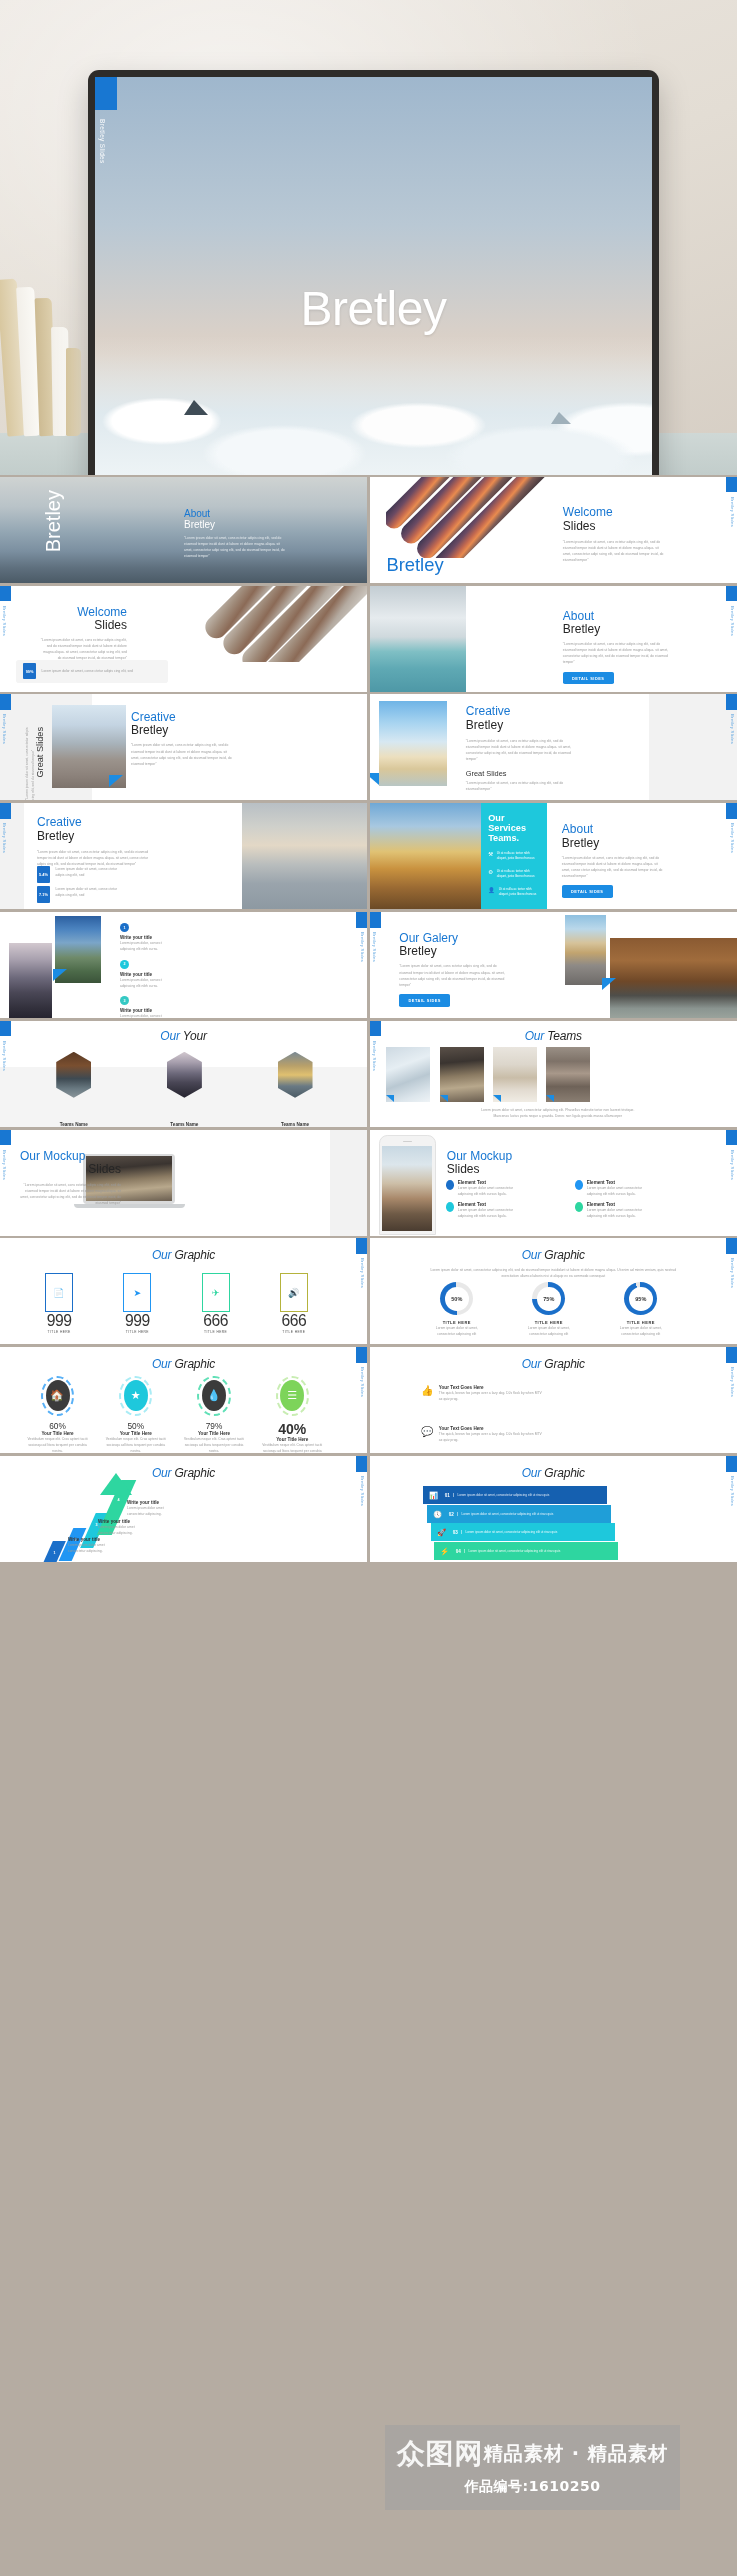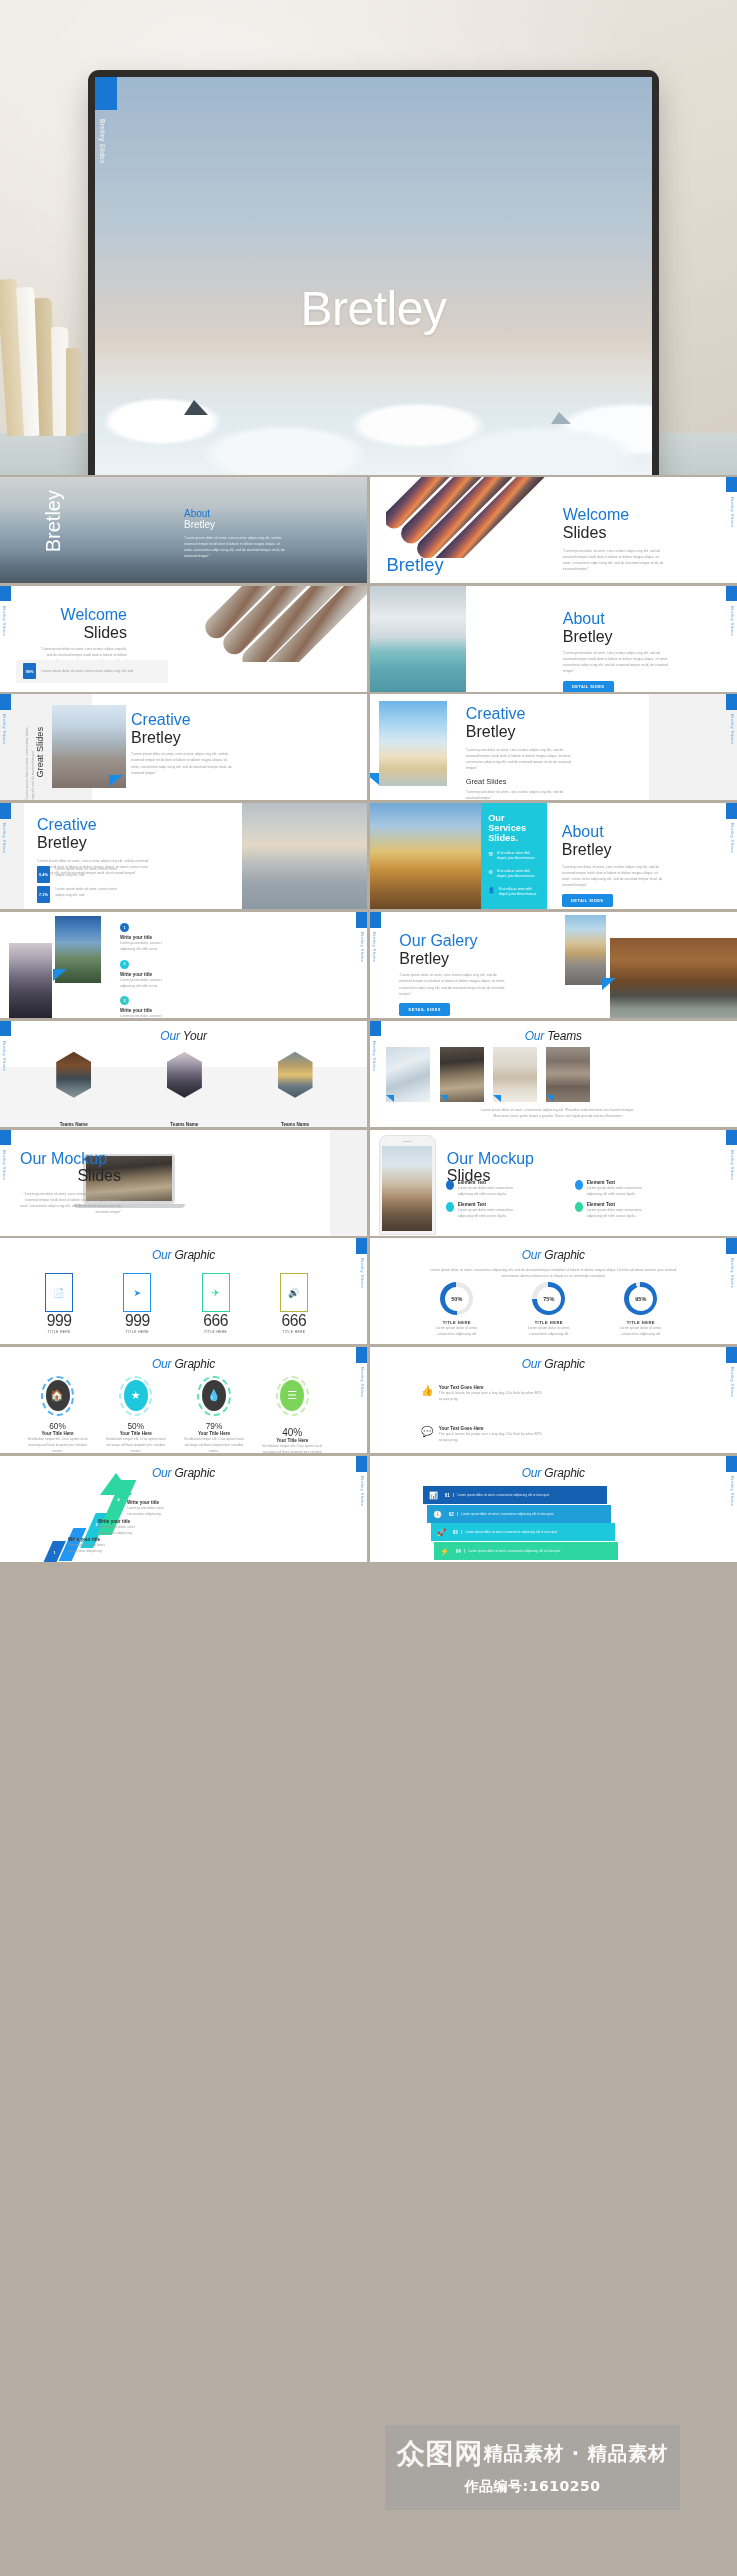--- a/index.html
+++ b/index.html
@@ -92,21 +92,21 @@
     position:absolute; left:1.8px; top:20px; writing-mode:vertical-rl;
     color:#5ba3e0; font-size:4.2px; letter-spacing:0.3px; z-index:5;
   }
   .vt-r {
     position:absolute; right:1.8px; top:20px; writing-mode:vertical-rl;
     color:#5ba3e0; font-size:4.2px; letter-spacing:0.3px; z-index:5;
   }
 
   .h-blue { color:#1877d2; font-weight:400; }
   .h-dark { color:#262626; font-weight:400; }
-  .ttl { font-size:16px; line-height:1.12; }
+  .ttl { font-size:12px; line-height:1.12; }
   .ttl-sm { font-size:10px; line-height:1.14; }
   .body-txt {
     font-size:3.3px; line-height:1.85; color:#9a9a9a; letter-spacing:0.05px;
   }
   .btn {
     display:inline-block; background:#1b8ce3; color:#fff; font-size:3.9px;
     letter-spacing:0.5px; padding:3.7px 9.2px; border-radius:1.8px; font-weight:700;
   }
   .itag {
     font-size:12px; font-style:italic; font-weight:700; letter-spacing:-0.2px;
@@ -382,21 +382,21 @@
       <div class="stat-box">7.1%</div>
       <div class="body-txt" style="width:64px;">Lorem ipsum dolor sit amet, conse ctetur adipis cing elit, sed</div>
     </div>
   </div>
 
   <div class="slide">
     <div class="tab-r"></div>
     <div class="vt-r">Bretley Slides</div>
     <div class="ph ph-palms" style="left:0;top:0;width:111px;height:106px;"></div>
     <div class="svc-panel" style="left:111px;top:0;width:66px;height:106px;">
-      <div style="color:#fff;font-size:9.2px;font-weight:700;line-height:1.1;padding:10px 7.4px 0 7.4px;">Our Services Slides.</div>
+      <div style="color:#fff;font-size:9.2px;font-weight:700;line-height:1.1;padding:10px 7.4px 0 7.4px;">Our Services Teams.</div>
       <div style="padding:7.4px 7.4px 0 7.4px;">
         <div style="display:flex;gap:3.7px;margin-bottom:8.3px;">
           <span style="color:#fff;font-size:5.5px;">⚒</span>
           <span style="color:#fff;font-size:3.1px;line-height:1.6;">Ut at nulla ac tortor nibh aliquet, justo libero rhoncus</span>
         </div>
         <div style="display:flex;gap:3.7px;margin-bottom:8.3px;">
           <span style="color:#fff;font-size:5.5px;">⚙</span>
           <span style="color:#fff;font-size:3.1px;line-height:1.6;">Ut at nulla ac tortor nibh aliquet, justo libero rhoncus</span>
         </div>
         <div style="display:flex;gap:3.7px;">
@@ -693,21 +693,21 @@
         </div>
         <div style="font-size:8.3px;color:#333;margin-top:10px;">79%</div>
         <div style="font-size:4.6px;font-weight:700;color:#333;">Your Title Here</div>
         <div class="body-txt">Vestibulum neque elit. Cras aptent taciti sociosqu ad litora torquent per conubia nostra.</div>
       </div>
       <div style="text-align:center;width:61px;">
         <div style="position:relative;width:24px;margin:0 auto;">
           <div class="pill-ring" style="border-color:#b7e89a;"></div>
           <div class="pill" style="background:#7dd45a;">☰</div>
         </div>
-        <div style="font-size:10px;color:#333;margin-top:16px;">40%</div>
+        <div style="font-size:14px;color:#333;margin-top:10px;font-weight:bold;">40%</div>
         <div style="font-size:4.6px;font-weight:700;color:#333;">Your Title Here</div>
         <div class="body-txt">Vestibulum neque elit. Cras aptent taciti sociosqu ad litora torquent per conubia nostra.</div>
       </div>
     </div>
   </div>
 
   <div class="slide">
     <div class="tab-r"></div>
     <div class="vt-r">Bretley Slides</div>
     <div style="position:absolute;left:0;right:0;top:10px;text-align:center;" class="itag">

